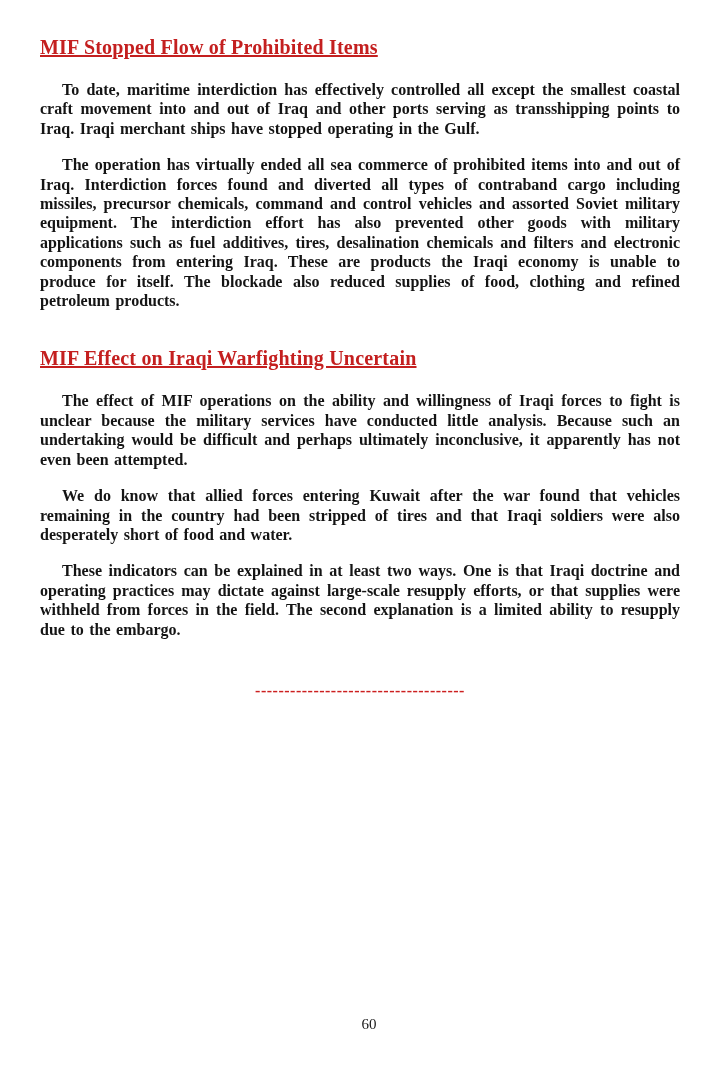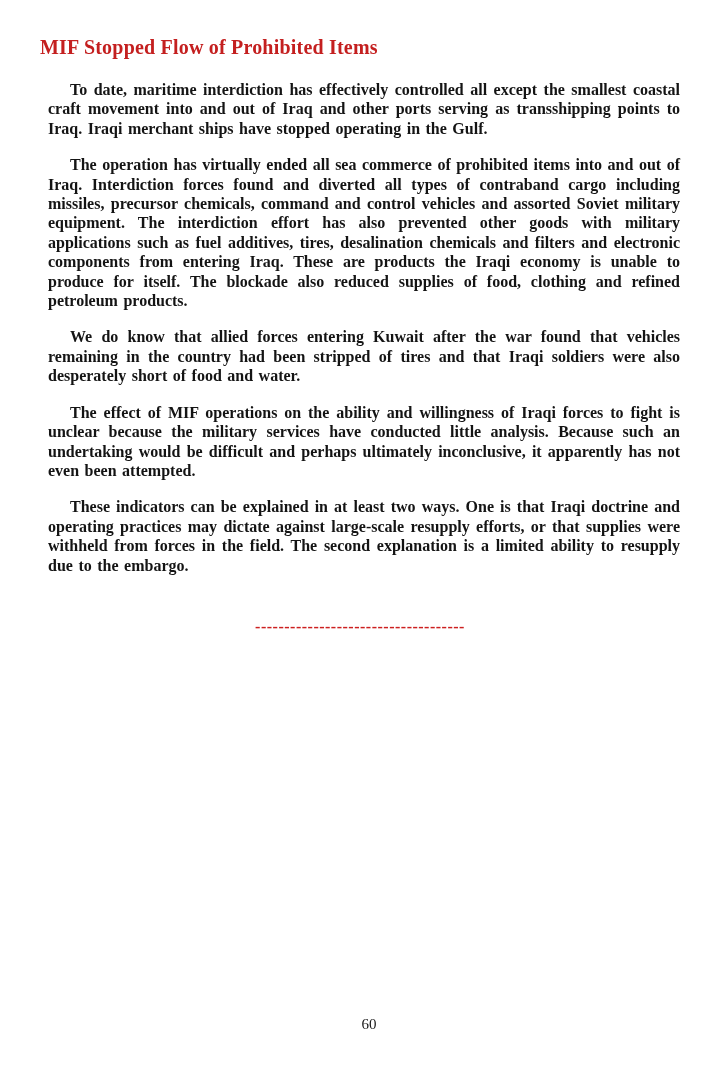--- a/index.html
+++ b/index.html
@@ -24,30 +24,31 @@
     padding: 36px 42px 0 40px;
     background: #ffffff;
   }
   .section-heading {
     font-size: 20px;
     font-weight: bold;
     color: #c41f1f;
     line-height: 22px;
     margin: 0 0 22px 0;
     letter-spacing: 0.2px;
+    text-decoration: underline;
   }
   .section-heading.second {
     margin-top: 37px;
   }
   .body-para {
     font-size: 16px;
     font-weight: bold;
     color: #141414;
     line-height: 19.4px;
-    margin: 0 0 17px 8px;
+    margin: 0 0 17px 0;
     text-align: justify;
     text-align-last: left;
     text-indent: 22px;
     word-spacing: 1.5px;
   }
   .separator {
     margin-top: 44px;
     text-align: center;
     font-size: 16px;
     font-weight: bold;
@@ -73,24 +74,25 @@
 
 <div class="page">
 
   <h2 class="section-heading">MIF Stopped Flow of Prohibited Items</h2>
 
   <p class="body-para">To date, maritime interdiction has effectively controlled all except the smallest coastal craft movement into and out of Iraq and other ports serving as transshipping points to Iraq. Iraqi merchant ships have stopped operating in the Gulf.</p>
 
   <p class="body-para">The operation has virtually ended all sea commerce of prohibited items into and out of Iraq. Interdiction forces found and diverted all types of contraband cargo including missiles, precursor chemicals, command and control vehicles and assorted Soviet military equipment. The interdiction effort has also prevented other goods with military applications such as fuel additives, tires, desalination chemicals and filters and electronic components from entering Iraq. These are products the Iraqi economy is unable to produce for itself. The blockade also reduced supplies of food, clothing and refined petroleum products.</p>
 
 
+  <h2 class="section-heading second">MIF Effect on Iraqi Warfighting Uncertain</h2>
+
+  <p class="body-para">The effect of MIF operations on the ability and willingness of Iraqi forces to fight is unclear because the military services have conducted little analysis. Because such an undertaking would be difficult and perhaps ultimately inconclusive, it apparently has not even been attempted.</p>
 
   <p class="body-para">We do know that allied forces entering Kuwait after the war found that vehicles remaining in the country had been stripped of tires and that Iraqi soldiers were also desperately short of food and water.</p>
-
-  <p class="body-para">The effect of MIF operations on the ability and willingness of Iraqi forces to fight is unclear because the military services have conducted little analysis. Because such an undertaking would be difficult and perhaps ultimately inconclusive, it apparently has not even been attempted.</p>
 
   <p class="body-para">These indicators can be explained in at least two ways. One is that Iraqi doctrine and operating practices may dictate against large-scale resupply efforts, or that supplies were withheld from forces in the field. The second explanation is a limited ability to resupply due to the embargo.</p>
 
 
   <div class="separator">------------------------------------</div>
 
   <div class="page-footer">60</div>
 
 </div>
 

